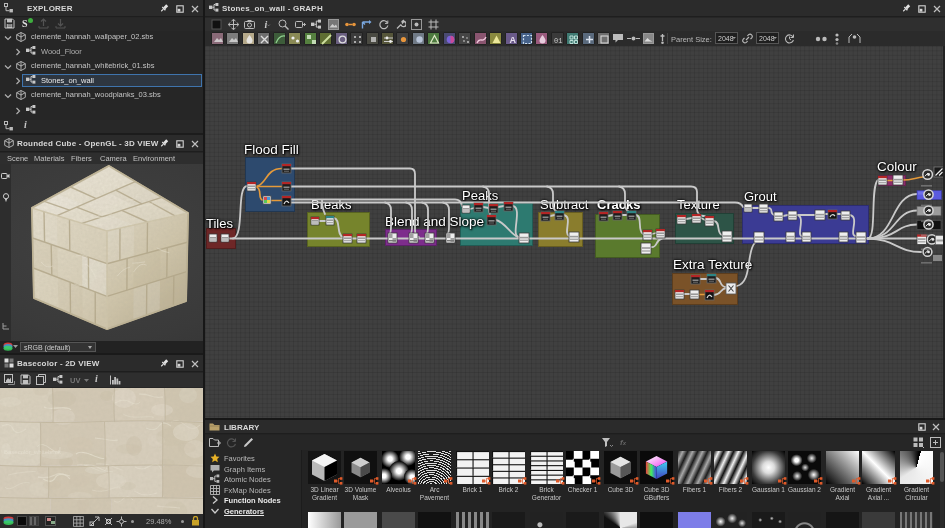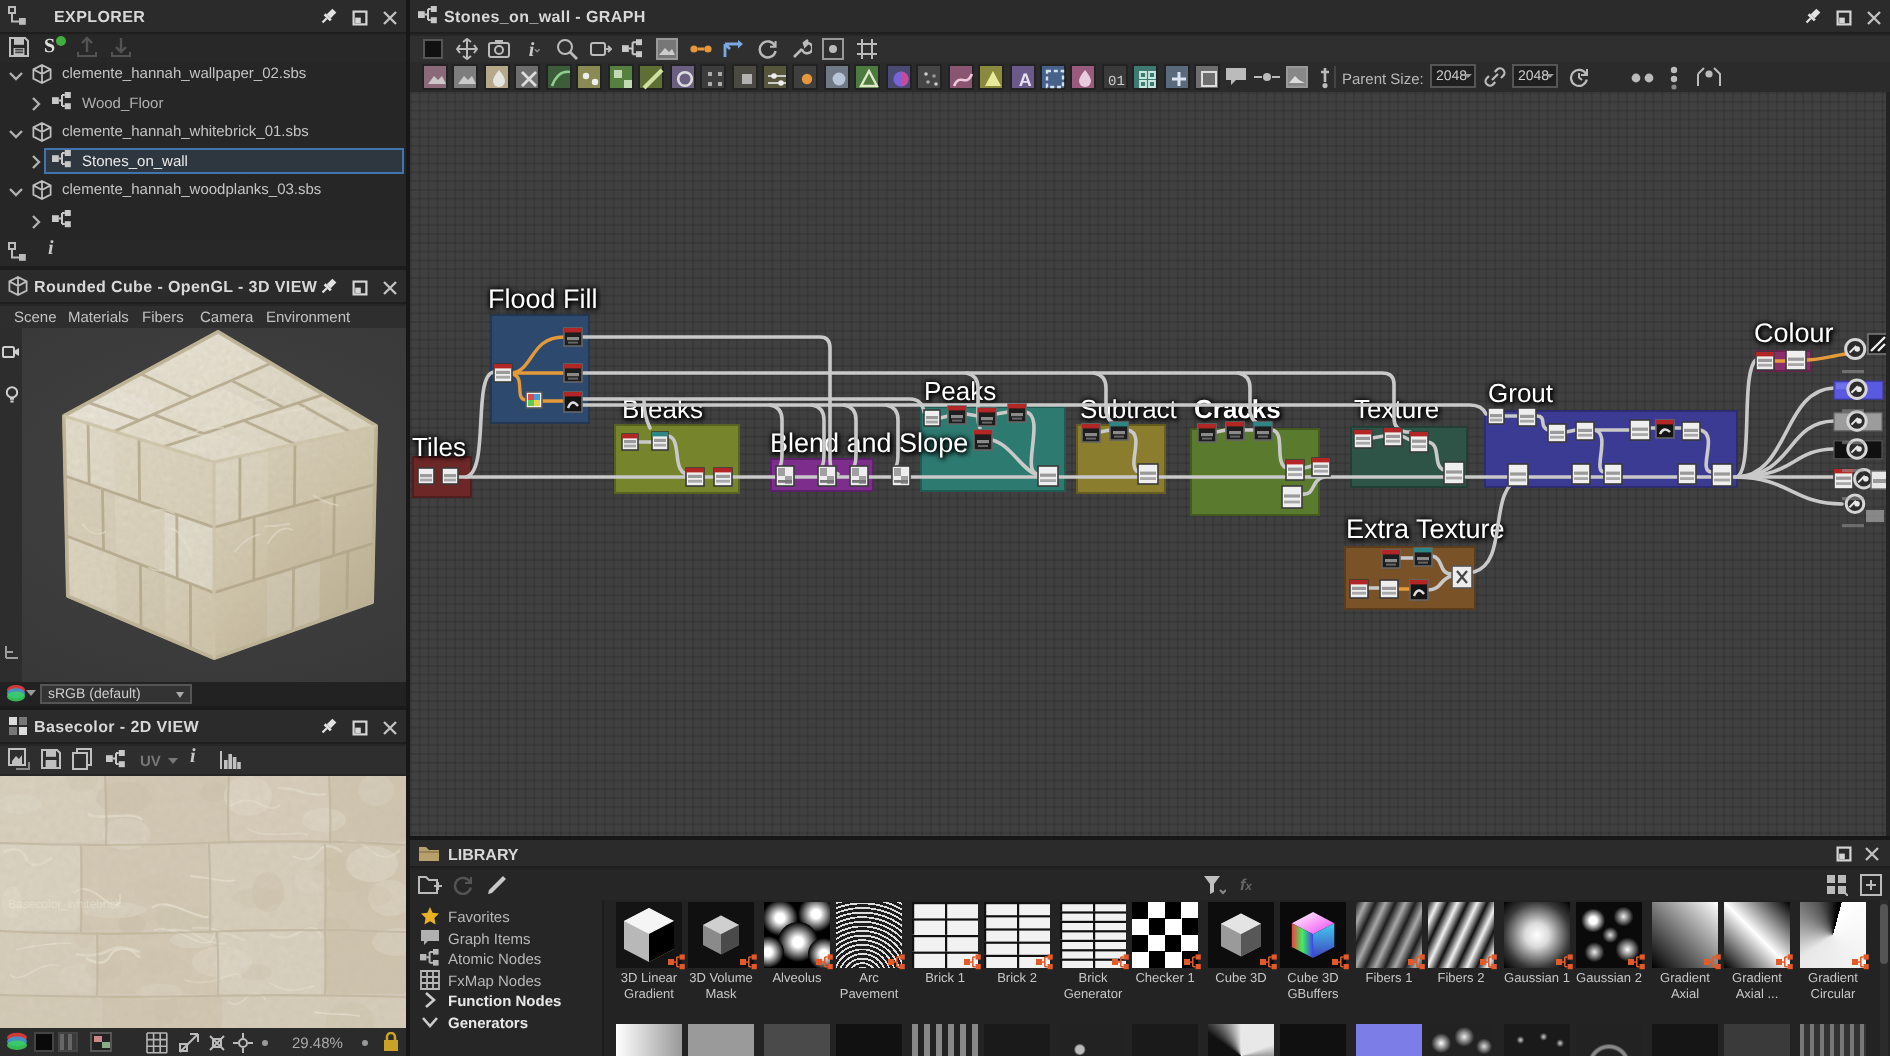--- a/index.html
+++ b/index.html
@@ -1348,21 +1348,21 @@
       <svg width="10" height="10" viewBox="0 0 10 10">
         <path d="M3 1.5 L7 5 L3 8.5" stroke="#ccc" fill="none" stroke-width="1.3"></path>
       </svg>
     </div>
     <div class="abs" style="left:19px;top:46.0px;font-size:7.5px;font-weight:bold;color:#e8e8e8;">Function Nodes</div>
     <div class="abs" style="left:5px;top:55.5px;">
       <svg width="10" height="10" viewBox="0 0 10 10">
         <path d="M1.5 3 L5 7 L8.5 3" stroke="#ccc" fill="none" stroke-width="1.3"></path>
       </svg>
     </div>
-    <div class="abs" style="left:19px;top:56.5px;font-size:7.5px;font-weight:bold;color:#e8e8e8;">Generators</div>
+    <div class="abs" style="left:19px;top:56.5px;font-size:7.5px;font-weight:bold;color:#e8e8e8;text-decoration:underline;">Generators</div>
   </div>
 <div class="abs" style="left:302px;top:450px;width:640px;height:78px;background:#232323;overflow:hidden;">
     <div class="abs" style="left:6px;top:1px;width:33px;height:33px;">
       <svg width="33" height="33" viewBox="0 0 33 33">
         <rect width="33" height="33" fill="#141414"></rect>
         <g transform="translate(0.0,0.0) scale(1.0)">
           <path d="M16.5 3 L29 9.5 V23.5 L16.5 30 L4 23.5 V9.5 Z" fill="#b8b8b8"></path>
           <path d="M16.5 3 L29 9.5 L16.5 16 L4 9.5 Z" fill="#f5f5f5"></path>
           <path d="M16.5 16 L29 9.5 V23.5 L16.5 30 Z" fill="#000"></path>
         </g>

